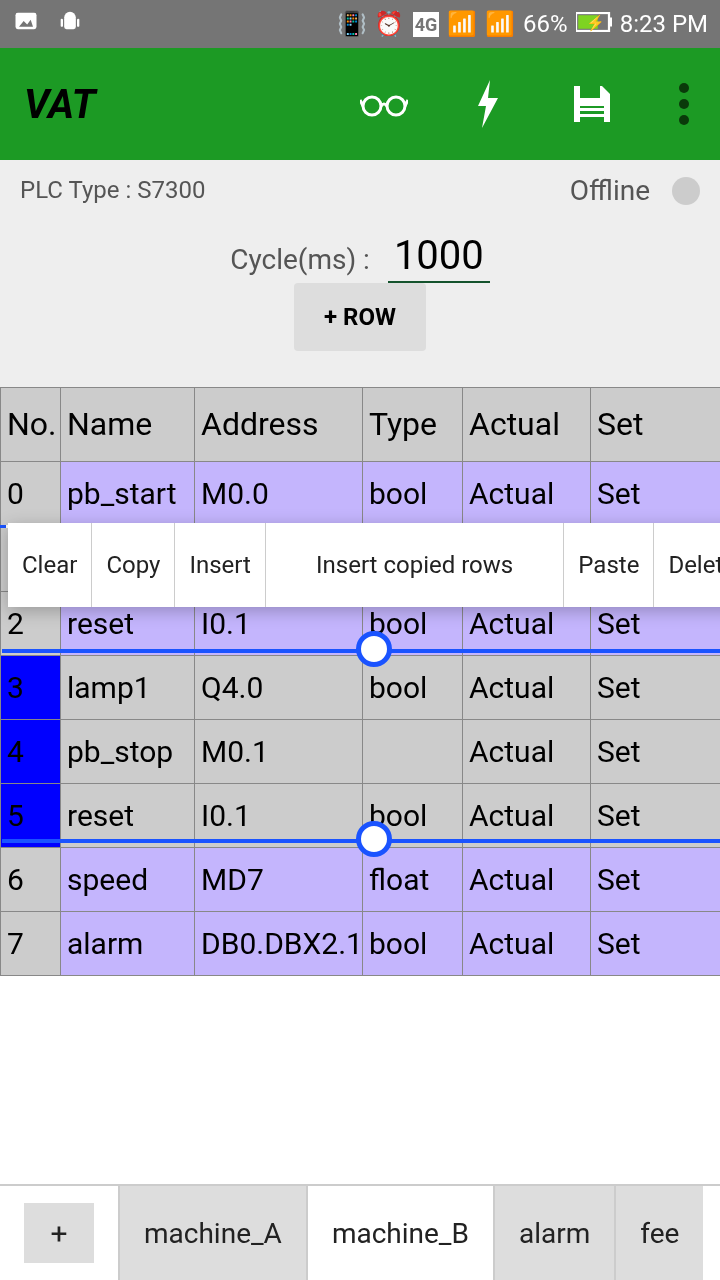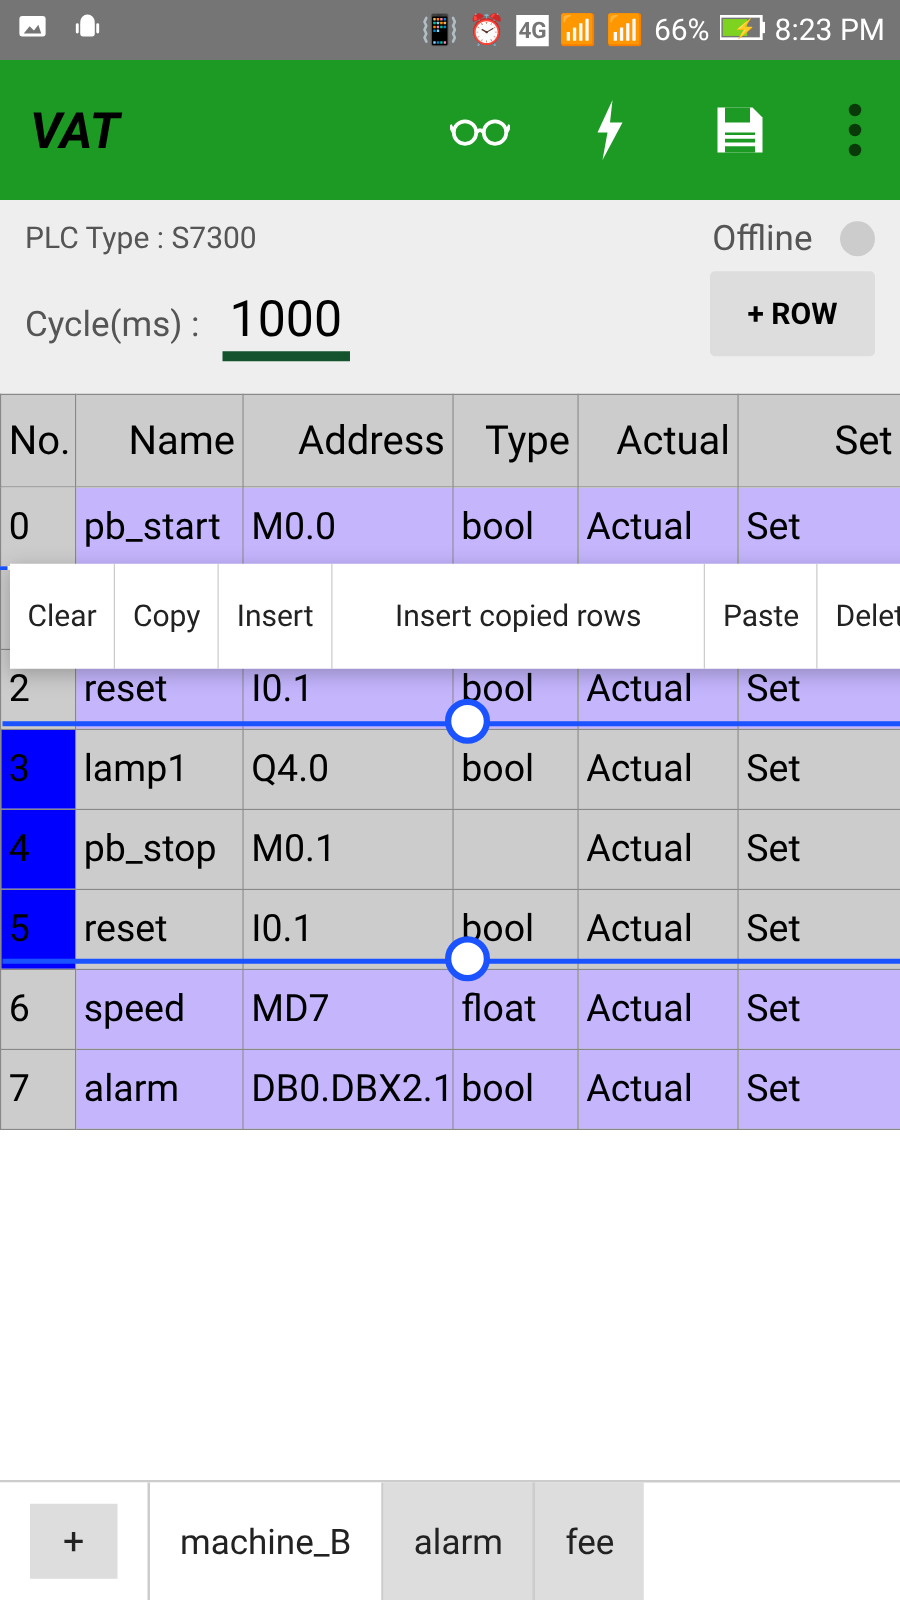--- a/index.html
+++ b/index.html
@@ -23,28 +23,28 @@
 .app-title {
   font-size: 40px; font-weight: bold; color: #000;
   flex: 0 0 auto; margin-right: auto; font-style: italic;
 }
 .app-icons { display: flex; align-items: center; gap: 56px; margin-left: auto; }
 .app-icon { width: 48px; height: 48px; display: flex; align-items: center; justify-content: center; cursor: pointer; }
 .app-icon svg { width: 48px; height: 48px; }
 
 
 .info {
-  background: #eeeeee; padding: 14px 20px 26px 20px;
+  background: #eeeeee; padding: 14px 20px 36px 20px;
 }
 .info-line { font-size: 24px; color: #555; line-height: 1.4; }
-.info-row2 { display: flex; align-items: center; justify-content: space-between; margin-top: 6px; }
+.info-row2 { display: flex; align-items: center; justify-content: space-between; margin-top: 6px; flex-direction: column; }
 .cycle-row { display: flex; align-items: baseline; gap: 18px; margin-top: 18px; }
 .cycle-label { font-size: 28px; color: #555; }
 .cycle-val {
-  font-size: 40px; color: #000; border-bottom: 8px solid #14532d;
+  font-size: 40px; color: #000; border-bottom: 2px solid #14532d;
   padding: 0 6px 2px 6px; min-width: 100px; text-align: center;
 }
 .offline { display: flex; align-items: center; gap: 22px; font-size: 28px; color: #555; }
 .offline-dot { width: 28px; height: 28px; border-radius: 50%; background: #ccc; }
 .add-row-btn {
   background: #ddd; color: #000000; font-size: 24px; font-weight: bold;
   padding: 20px 30px; border: none; border-radius: 4px; cursor: pointer;
 }
 
 
@@ -52,21 +52,21 @@
 .tbl col.c-no  { width: 60px; }
 .tbl col.c-nm  { width: 134px; }
 .tbl col.c-ad  { width: 168px; }
 .tbl col.c-ty  { width: 100px; }
 .tbl col.c-ac  { width: 128px; }
 .tbl col.c-st  { width: 130px; }
 .tbl th, .tbl td {
   border: 1px solid #888; font-size: 30px; text-align: left;
   padding: 14px 6px; height: 62px; overflow: hidden; white-space: nowrap;
 }
-.tbl th { background: #ccc; color: #000; font-weight: normal; font-size: 32px; height: 74px; text-align: right; }
+.tbl th { background: #ccc; color: #000; font-weight: normal; font-size: 32px; height: 74px; }
 .tbl tr.sel td { background: #ccc; }
 .tbl tr.sel td.no-cell { background: #0000ff; color: #000; }
 .tbl tr td.no-cell { background: #ccc; }
 .tbl tr td { background: #c4b5fd; }
 .cell-center { text-align: center; }
 
 
 .row-dashed td { border-bottom: 3px dashed #1a53ff !important; }
 
 
@@ -309,16 +309,17 @@
   <div class="sel-line" style="top:262px;"></div>
   <div class="sel-handle" style="top:262px;left:374px;"></div>
   <div class="sel-line" style="top:452px;"></div>
   <div class="sel-handle" style="top:452px;left:374px;"></div>
 </div>
 
 <div class="tabs">
   <div class="tab add">
     <div class="tab add-inner">+</div>
   </div>
+  <div class="tab inactive">machine_A</div>
   <div class="tab active">machine_B</div>
   <div class="tab inactive">alarm</div>
   <div class="tab inactive">fee</div>
 </div>
 
 </body></html>

